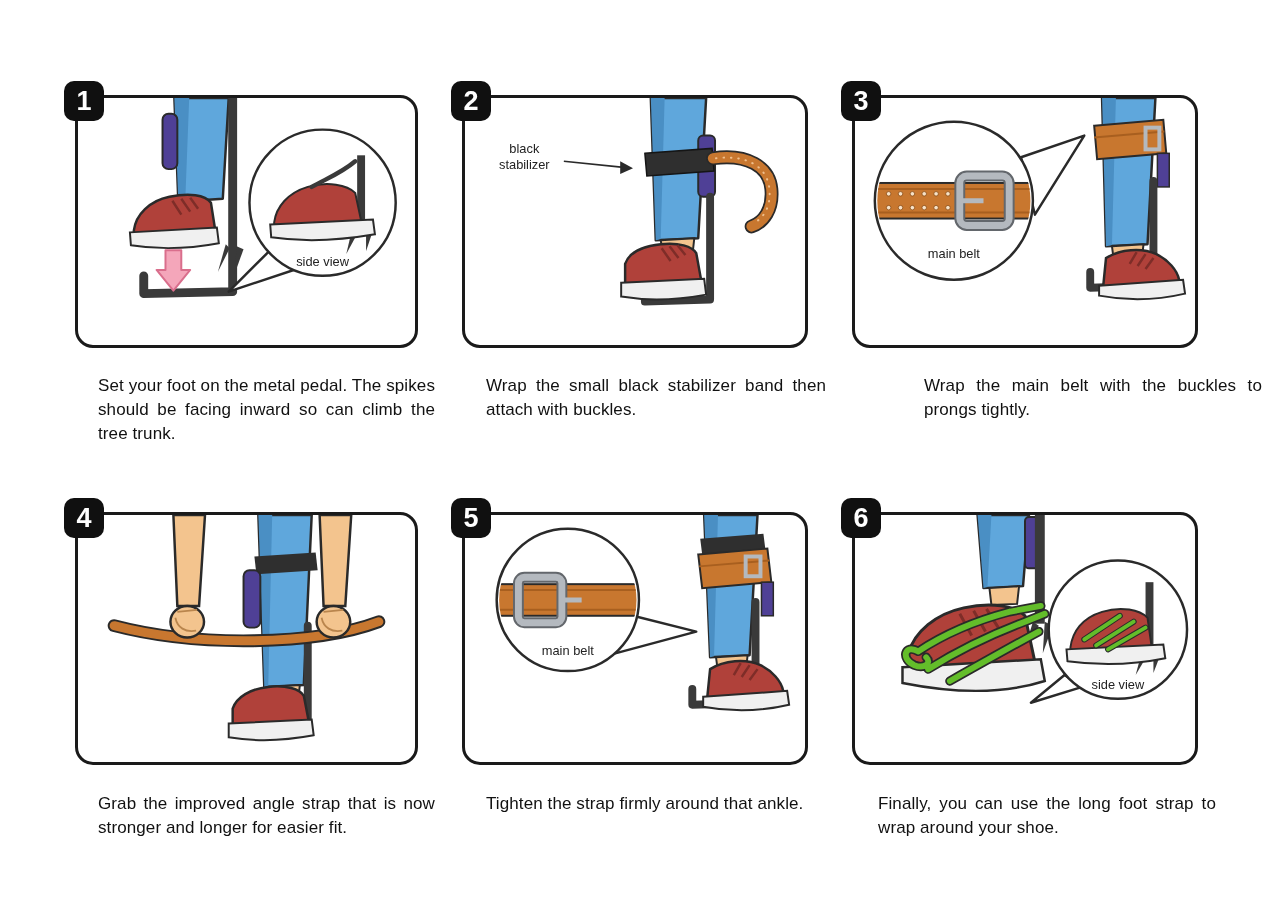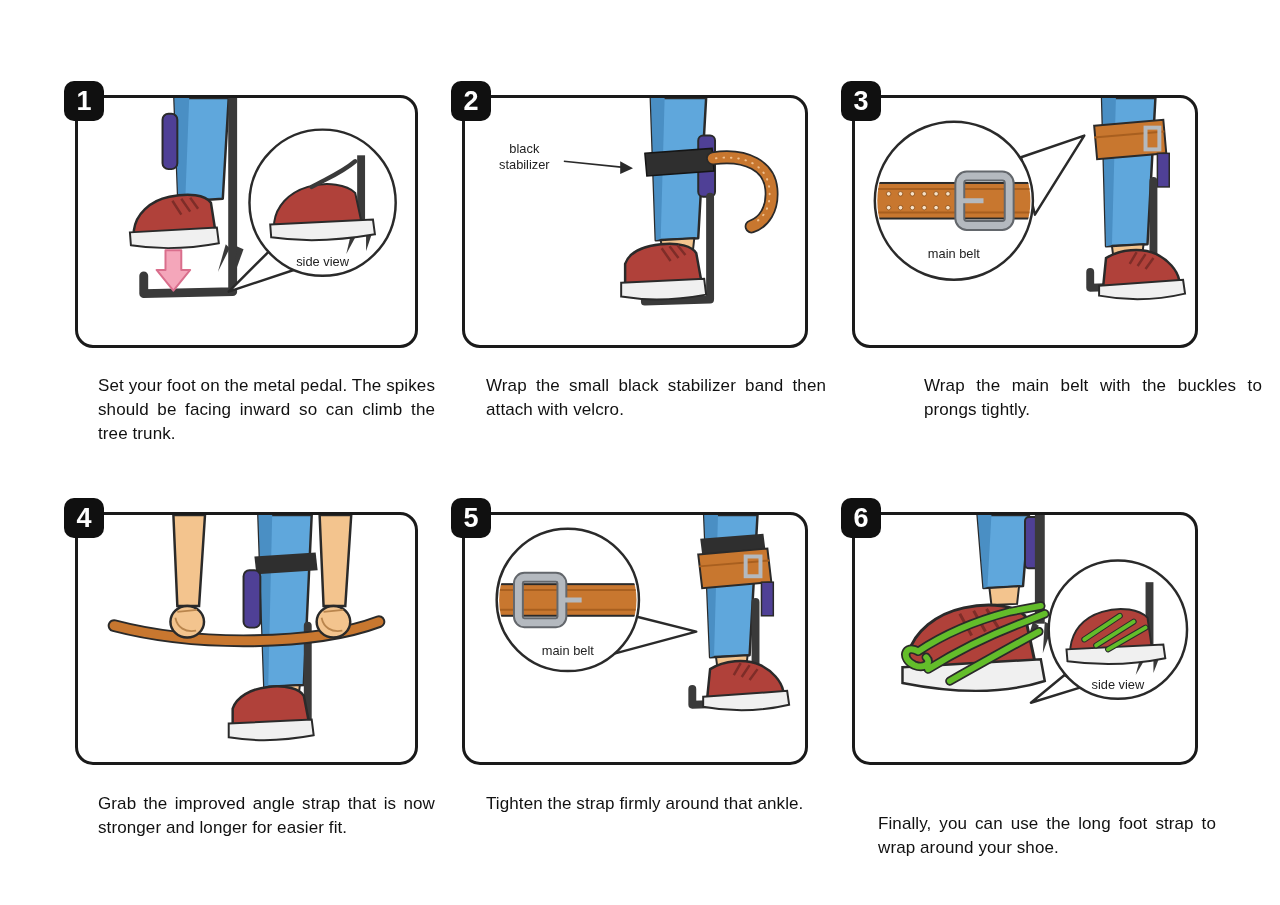--- a/index.html
+++ b/index.html
@@ -93,21 +93,21 @@
       <g>
         <path d="M196 144 L230 142 L228 160 L199 161 Z" fill="#f3c48e" stroke="#2a2a2a" stroke-width="2"></path>
       </g>
       <g>
         <path d="M160 168 C164 156 178 150 196 148 C214 146 228 150 232 157 L238 190 C210 197 180 195 160 189 Z" fill="#b0413a" stroke="#2a2a2a" stroke-width="2.5"></path>
         <path d="M156 187 L240 183 L242 199 C210 205 180 205 156 201 Z" fill="#f0f0f0" stroke="#2a2a2a" stroke-width="2"></path>
         <path d="M197 152 L206 165 M205 150 L214 162 M213 149 L221 159" stroke="#7e2d28" stroke-width="2.5" fill="none"></path>
       </g>
     </svg>
   </section>
-  <p class="caption" style="left:470px; top:358px; width:340px;">Wrap the small black stabilizer band then attach with velcro.</p>
+  <p class="caption" style="left:470px; top:358px; width:340px;">Wrap the small black stabilizer band then attach with buckles.</p>
 
   <section class="panel" style="left:852px; top:95px; width:346px; height:253px;">
     <div class="badge">
         <span>3</span>
       </div>
     <svg viewBox="0 0 340 250" preserveAspectRatio="xMidYMid meet">
       <g>
         <path d="M166 60 L230 38 L180 118 Z" fill="#ffffff" stroke="#2a2a2a" stroke-width="2.5" stroke-linejoin="round"></path>
         <circle cx="98" cy="104" r="80" fill="#ffffff" stroke="#2a2a2a" stroke-width="2.5"></circle>
         <clipPath id="c3">
@@ -280,15 +280,15 @@
         <path d="M289 136 L282 162 L295 140 Z" fill="#3a3a3a"></path>
         <path d="M300 136 L300 160 L308 139 Z" fill="#3a3a3a"></path>
         <path d="M216 134 C218 118 228 104 248 98 C268 92 286 96 294 104 L298 132 C266 141 238 141 216 136 Z" fill="#b0413a" stroke="#2a2a2a" stroke-width="2"></path>
         <path d="M212 136 L310 131 L312 145 C278 152 242 152 213 148 Z" fill="#f0f0f0" stroke="#2a2a2a" stroke-width="2"></path>
         <path d="M230 126 L266 102 M242 132 L280 108 M254 136 L292 114" fill="none" stroke="#2a2a2a" stroke-width="6" stroke-linecap="round"></path>
         <path d="M230 126 L266 102 M242 132 L280 108 M254 136 L292 114" fill="none" stroke="#63bd2a" stroke-width="4" stroke-linecap="round"></path>
         <text x="264" y="176">side view</text>
       </g>
     </svg>
   </section>
-  <p class="caption" style="left:862px; top:796px; width:338px;">Finally, you can use the long foot strap to wrap around your shoe.</p>
+  <p class="caption" style="left:862px; top:776px; width:338px;">Finally, you can use the long foot strap to wrap around your shoe.</p>
 
 </div>
 
 </body></html>

